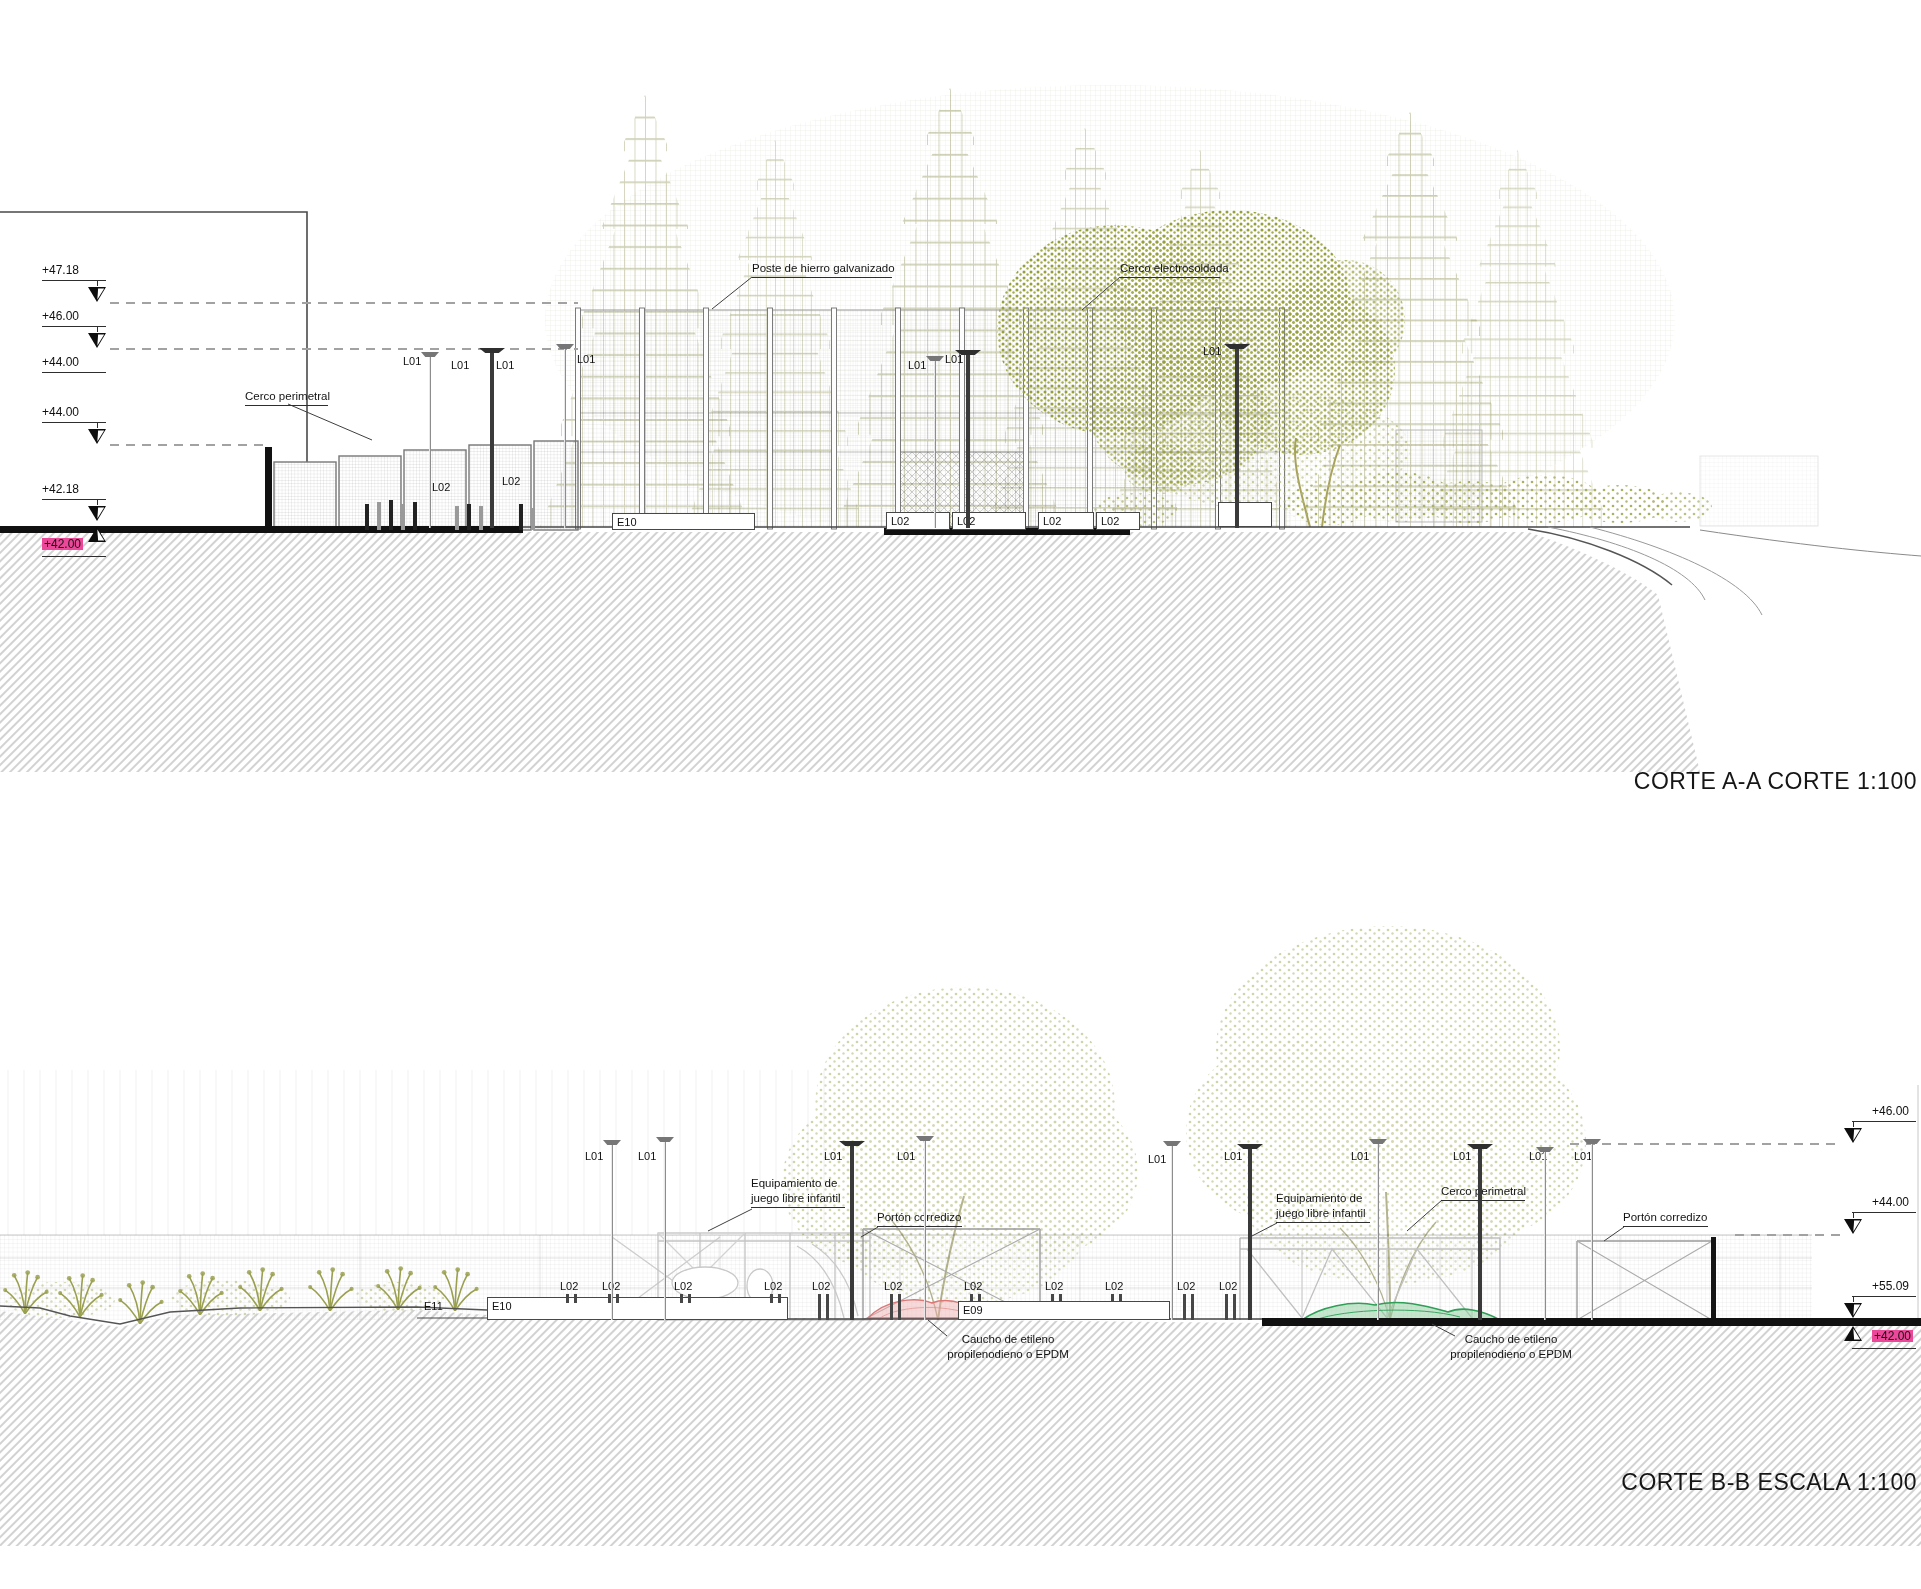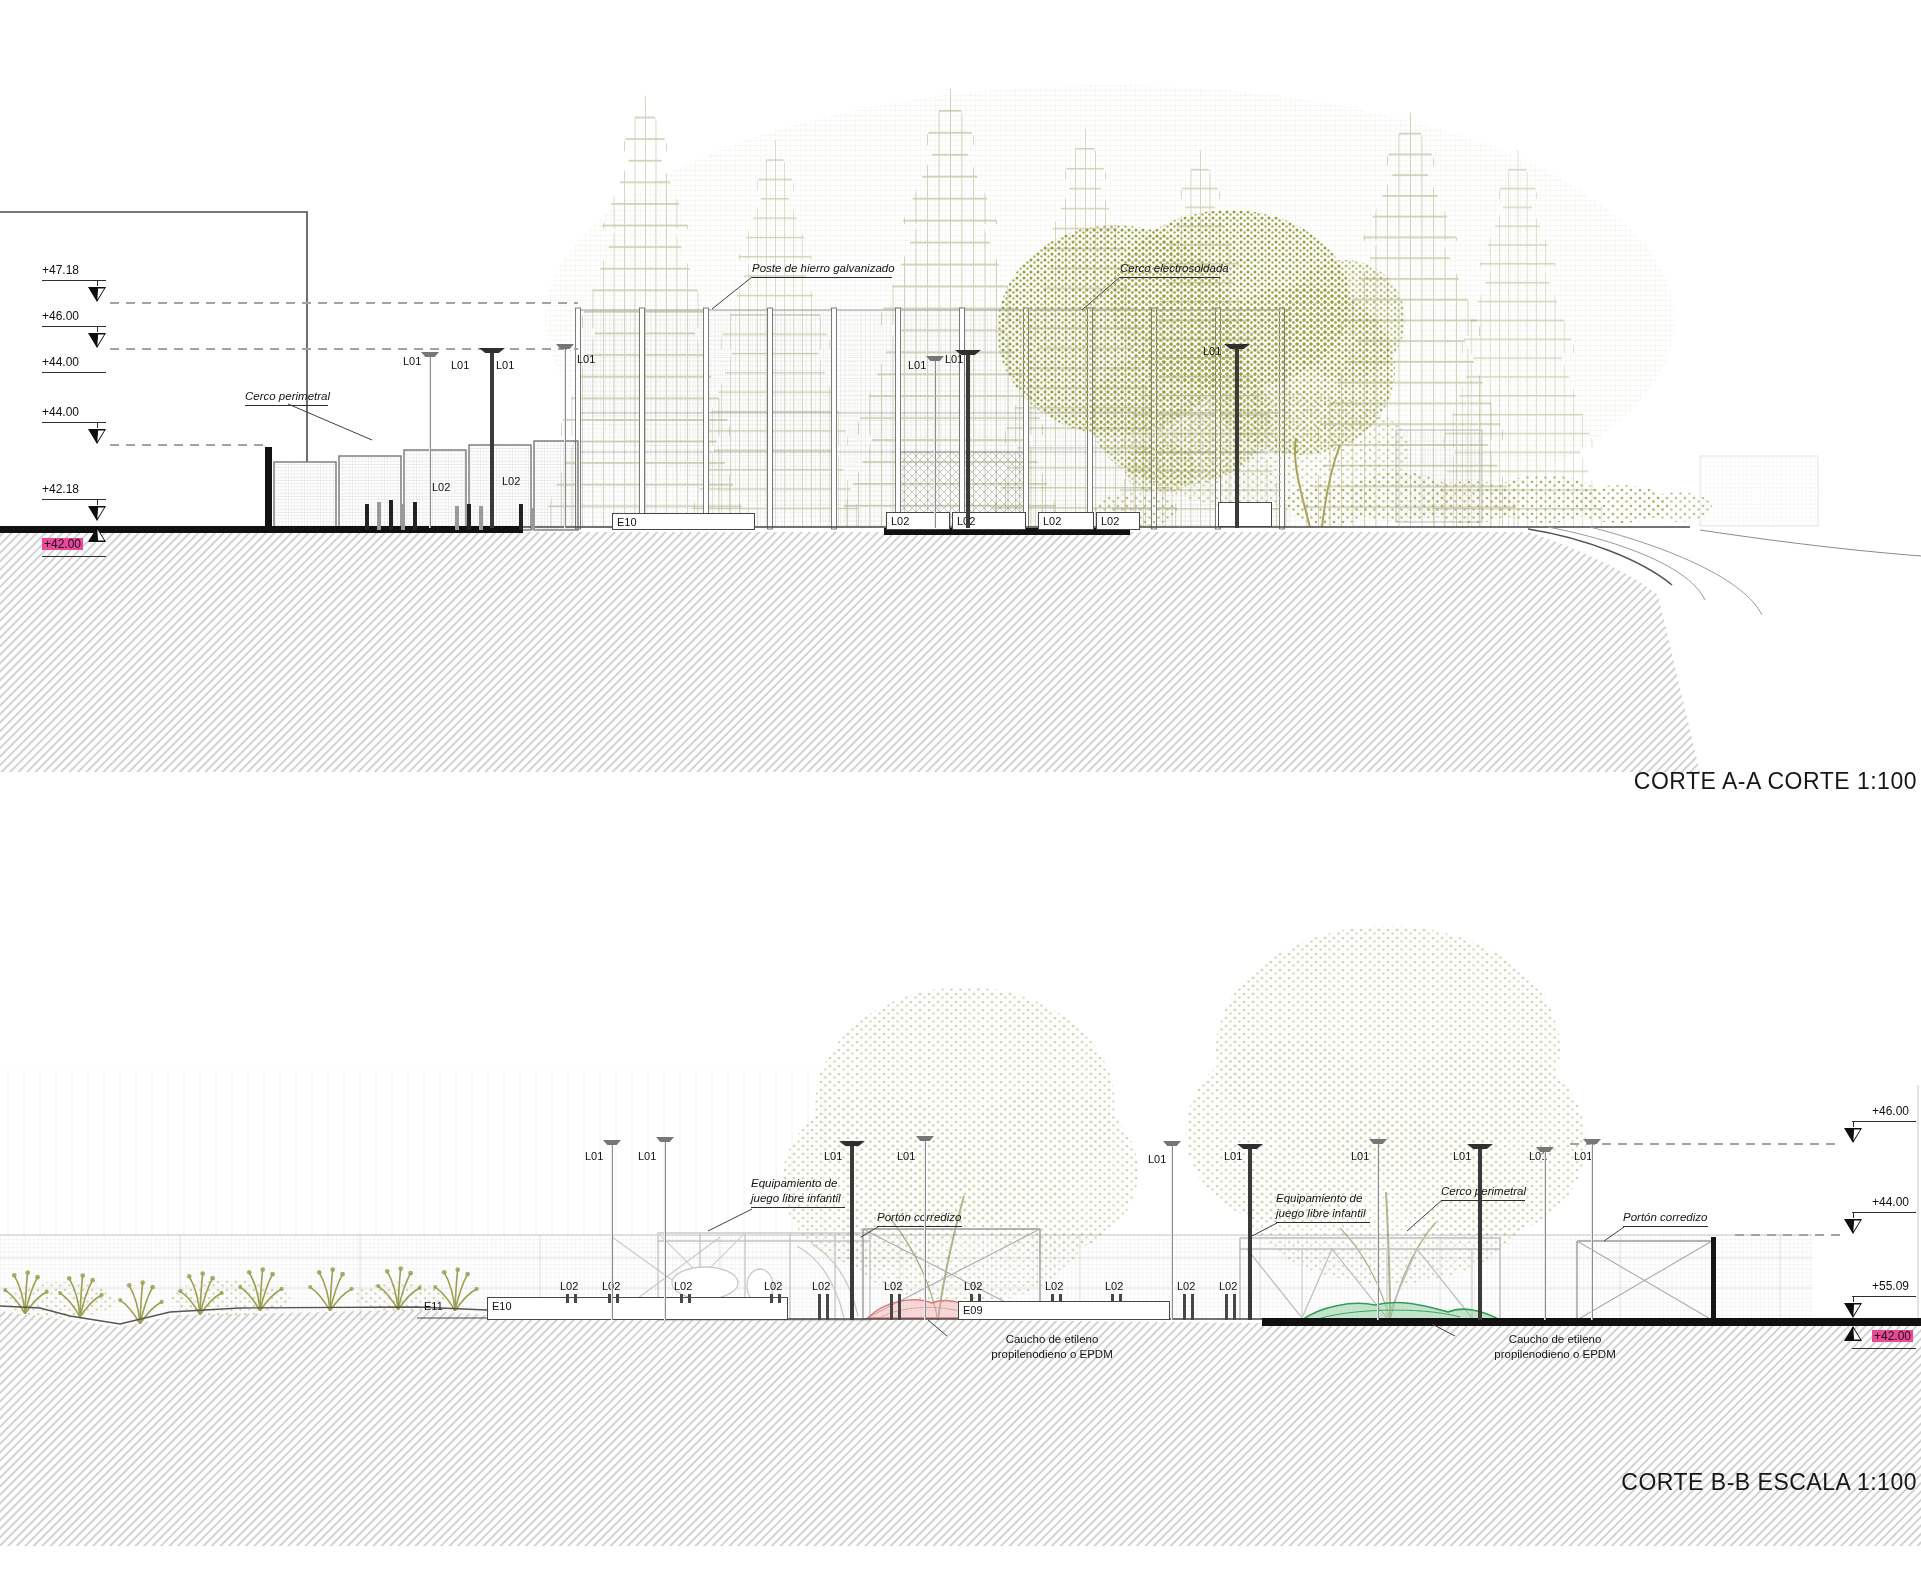--- a/index.html
+++ b/index.html
@@ -19,22 +19,22 @@
   .arrow .wht{position:absolute;inset:0;background:#fff;clip-path:polygon(56% 10%,90% 10%,52% 84%);}
   .arrow.up{transform:scaleY(-1);}
   .pole{position:absolute;width:2.6px;background:#8d8d8d;box-shadow:inset 0.8px 0 0 #fff;}
   .pole.dark{width:4.2px;background:#3a3a3a;box-shadow:none;}
   .polecap{position:absolute;height:5px;width:18px;background:#767676;
            clip-path:polygon(0 0,100% 0,76% 100%,24% 100%);}
   .polecap.dark{width:26px;background:#2f2f2f;}
   .box{position:absolute;background:#fff;border:1.2px solid #474747;box-sizing:border-box;
        font-size:11px;line-height:1;color:#111;padding:3px 0 0 4px;}
   .ann{position:absolute;font-size:11.5px;line-height:1.32;color:#131313;white-space:nowrap;}
-  .ann.ul{border-bottom:1.1px solid #2e2e2e;padding-bottom:1px;font-style:italic;}
-  .ann.center{text-align:center;margin-left:44px;}
+  .ann.ul{border-bottom:1.1px solid #2e2e2e;padding-bottom:1px;}
+  .ann.center{text-align:center;}
   .bollard{position:absolute;width:3.5px;}
   .l02post{position:absolute;width:2.6px;background:#474747;}
 </style>
 </head>
 <body>
 
 <div id="canvas">
 
 <svg id="gfx" width="1921" height="1589" viewBox="0 0 1921 1589">
   <defs>

